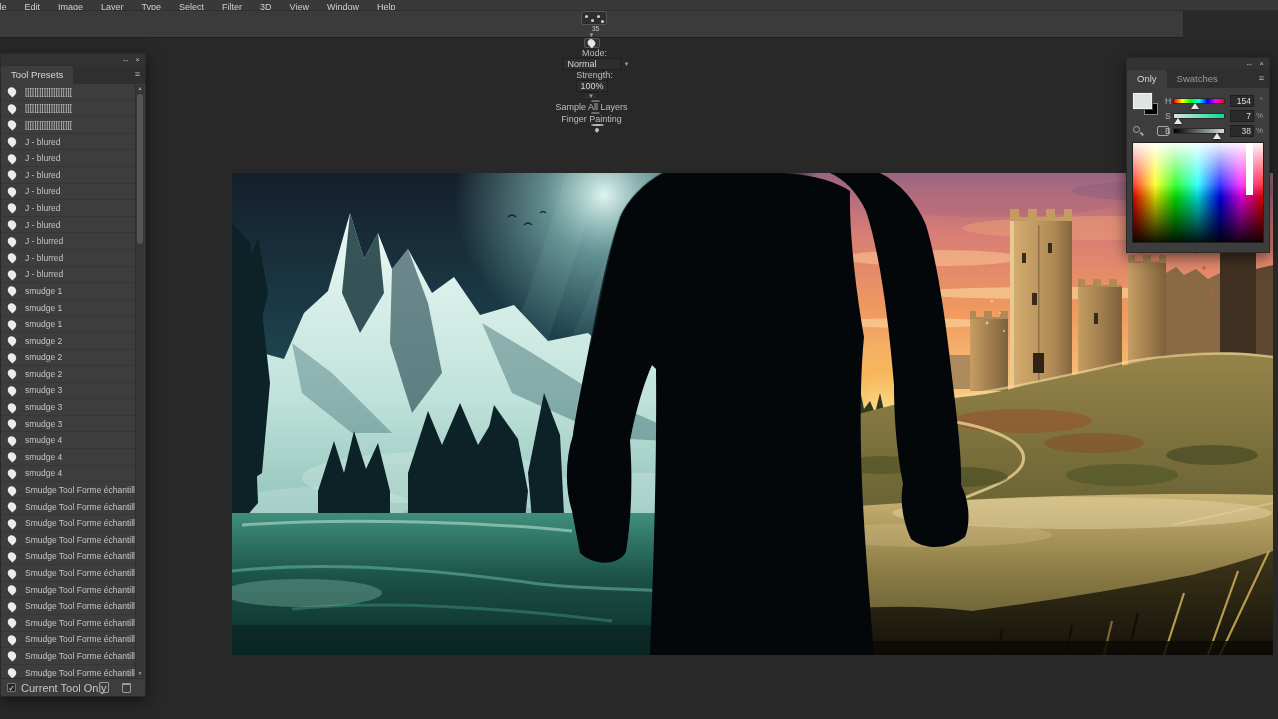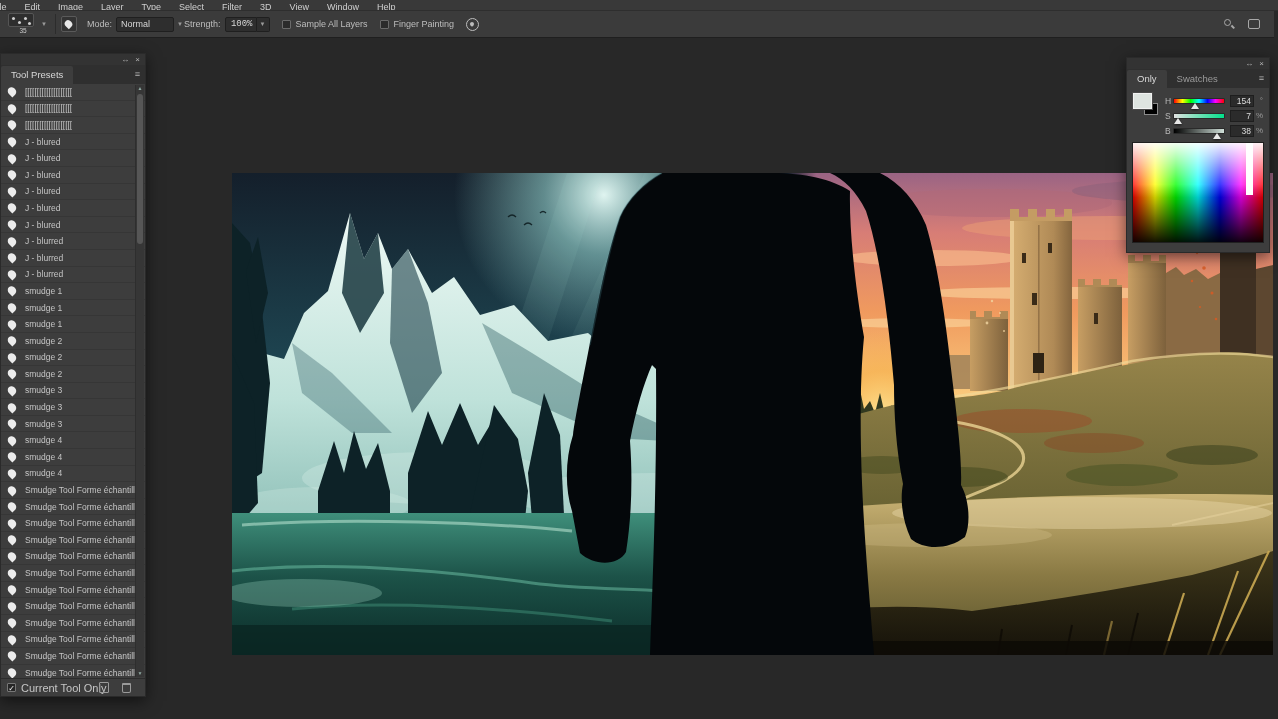--- a/index.html
+++ b/index.html
@@ -7,42 +7,42 @@
               font-family:"Liberation Sans", sans-serif; }
 
   
   #menu-bar { position:absolute; left:0; top:0; width:1278px; height:11px;
               background:#393939; display:flex; align-items:center; overflow:hidden;
               border-bottom:1px solid #2e2e2e; z-index:20; }
   .menu-item { font-size:9px; color:#cfcfcf; padding:0 9px; line-height:11px; white-space:nowrap; }
   .menu-item:first-child { margin-left:-17px; }
 
   
-  #options-bar { position:absolute; left:0; top:11px; width:1274px; height:27px;
+  #options-bar { position:absolute; left:0; top:11px; width:1183px; height:27px;
                  background:#3b3b3b; border-bottom:1px solid #1f1f1f;
-                 display:flex; align-items:center; z-index:20; font-size:9px; color:#bdbdbd; }
+                 display:flex; align-items:center; z-index:20; font-size:9px; color:#bdbdbd;flex-direction:column; }
   .ob-sep { width:1px; height:20px; background:#2c2c2c; margin:0 5px; }
   #brush-preview { width:30px; height:22px; margin-left:8px; position:relative; }
   #brush-thumb { width:26px; height:14px; background:#2e2e2e; border:1px solid #555;
                  border-radius:2px; position:relative; overflow:hidden; }
   #brush-thumb i { position:absolute; width:3px; height:3px; background:#cfcfcf; border-radius:50%; }
   #brush-size { font-size:6.5px; color:#c9c9c9; text-align:center; line-height:7px; }
   .chev { font-size:6px; color:#9a9a9a; margin:0 3px; }
   .tool-box { width:16px; height:16px; background:#333; border:1px solid #5a5a5a; border-radius:2px;
               display:flex; align-items:center; justify-content:center; }
   .smudge-glyph { width:7px; height:8px; background:#e8e8e8; border-radius:50% 50% 50% 0;
                   transform:rotate(-45deg); }
   .ob-label { margin:0 4px 0 10px; }
   .dropdown { height:15px; background:#2e2e2e; border:1px solid #1f1f1f; border-radius:2px;
               display:flex; align-items:center; padding:0 4px; color:#d6d6d6; }
   .dropdown .dd-chev { margin-left:auto; font-size:6px; color:#9a9a9a; }
   #mode-dd { width:58px;gap:27px; }
   #strength-box { width:32px; height:15px; background:#2e2e2e; border:1px solid #1f1f1f;
                   border-radius:2px 0 0 2px; color:#d6d6d6; display:flex; align-items:center;
-                  justify-content:flex-end; padding-right:3px;font-family:Liberation Mono, monospace; }
+                  justify-content:flex-end; padding-right:3px; }
   #strength-chev { width:13px; height:15px; background:#2e2e2e; border:1px solid #1f1f1f; border-left:none;
                    border-radius:0 2px 2px 0; display:flex; align-items:center; justify-content:center;
                    font-size:6px; color:#9a9a9a; }
   .checkbox { width:9px; height:9px; background:#2b2b2b; border:1px solid #6a6a6a; border-radius:1px;
               margin:0 5px 0 12px; }
   #airbrush-icon { width:13px; height:13px; border:1.5px solid #bdbdbd; border-radius:50%;
                    margin-left:12px; position:relative; }
   #airbrush-icon:after { content:""; position:absolute; left:3px; top:3px; width:4px; height:4px;
                          background:#bdbdbd; border-radius:50% 50% 50% 0; transform:rotate(-45deg); }
   #ob-right { margin-left:auto; margin-right:14px; display:flex; align-items:center; gap:14px; }

